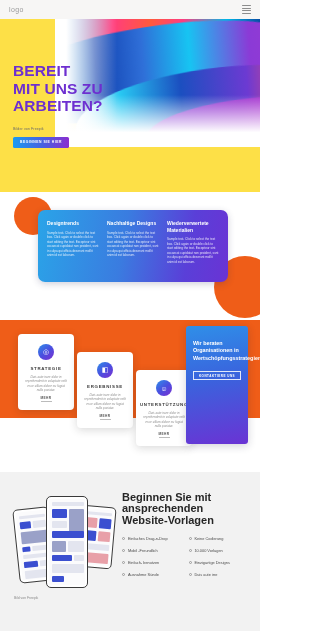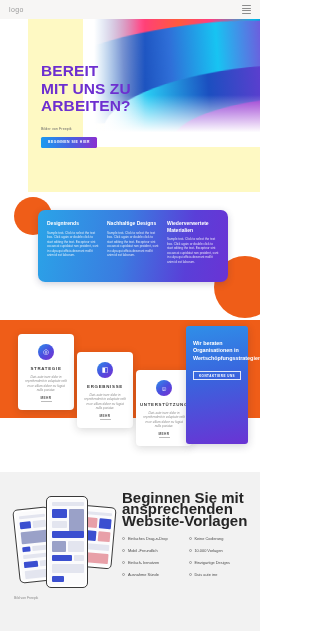--- a/index.html
+++ b/index.html
@@ -17,21 +17,21 @@
     height: 19px; width: 100%;
     background: #f7f6f5;
     display: flex; align-items: center; justify-content: space-between;
     padding: 0 9px;
   }
   .logo-text { font-size: 7px; color: #9a9a9a; letter-spacing: .4px; }
   .hamburger { width: 9px; display: flex; flex-direction: column; gap: 1.4px; cursor: pointer; }
   .hamburger i { display: block; height: 1px; background: #8d8d8d; border-radius: 1px; }
 
   
-  .hero { position: relative; width: 100%; height: 173px; background: #fef9c3; overflow: hidden; margin-left: 28px; }
+  .hero { position: relative; width: 100%; height: 173px; background: #fde047; overflow: hidden; }
   .hero-art {
     position: absolute; top: 0; right: 0; width: 205px; height: 128px;
     overflow: hidden;
   }
   .hero-art .band {
     position: absolute; border-radius: 50%; filter: blur(0.4px);
   }
   .b1 { left:-30px; top:-42px; width:300px; height:120px;
         background: linear-gradient(100deg,#00c2f0 0%,#25a8e8 12%,#ff3d7f 30%,#ff5a3c 42%,#ff3d7f 52%,#00b7e8 66%,#0b2a8e 80%,#7b2fd1 92%,#b43bd6 100%);
         transform: rotate(-7deg); }
@@ -132,21 +132,21 @@
   .phB { left:36px; top:10px; width:42px; height:92px; z-index:3; }
   .phC { left:68px; top:20px; width:36px; height:62px; transform: rotate(5deg); }
   .ph-screen { position:absolute; inset:2px; background:#fbfbfc; }
   .ph-row { position:absolute; background:#e3e5ef; border-radius:1px; }
   .ph-blue { background:#3b4fd0; }
   .ph-img { background:#9aa1c8; }
   .ph-pink { background:#e8a0a8; }
   .credit2 { position:absolute; left:4px; bottom:6px; font-size:3.4px; color:#8b8b8b; }
 
   .tpl-right { flex:1; padding-top: 6px; }
-  .tpl-title { font-size:15px; line-height:11.4px; font-weight:700; color:#262626; margin-bottom:10px; }
+  .tpl-title { font-size:11px; line-height:11.4px; font-weight:700; color:#262626; margin-bottom:10px; }
   .tpl-grid { display:grid; grid-template-columns: 1fr 1fr; gap: 7px 5px; }
   .tpl-item { display:flex; align-items:flex-start; gap:2.5px; font-size:3.9px; color:#4b4b4b; line-height:5px; }
   .tpl-dot { width:3.4px; height:3.4px; border-radius:50%; border:.6px solid #9a9a9a; flex:0 0 auto; margin-top:.4px; }
 </style>
 </head>
 <body>
 
 <div class="page">
 
   <div class="site-header">

